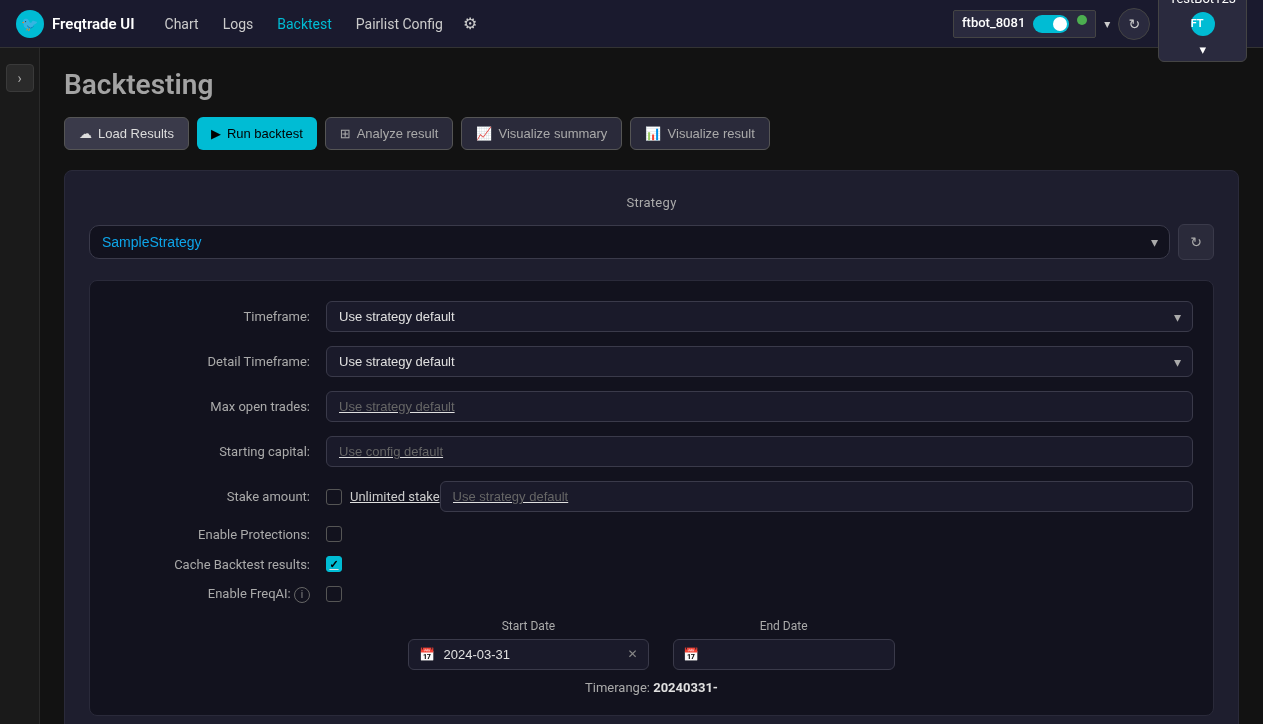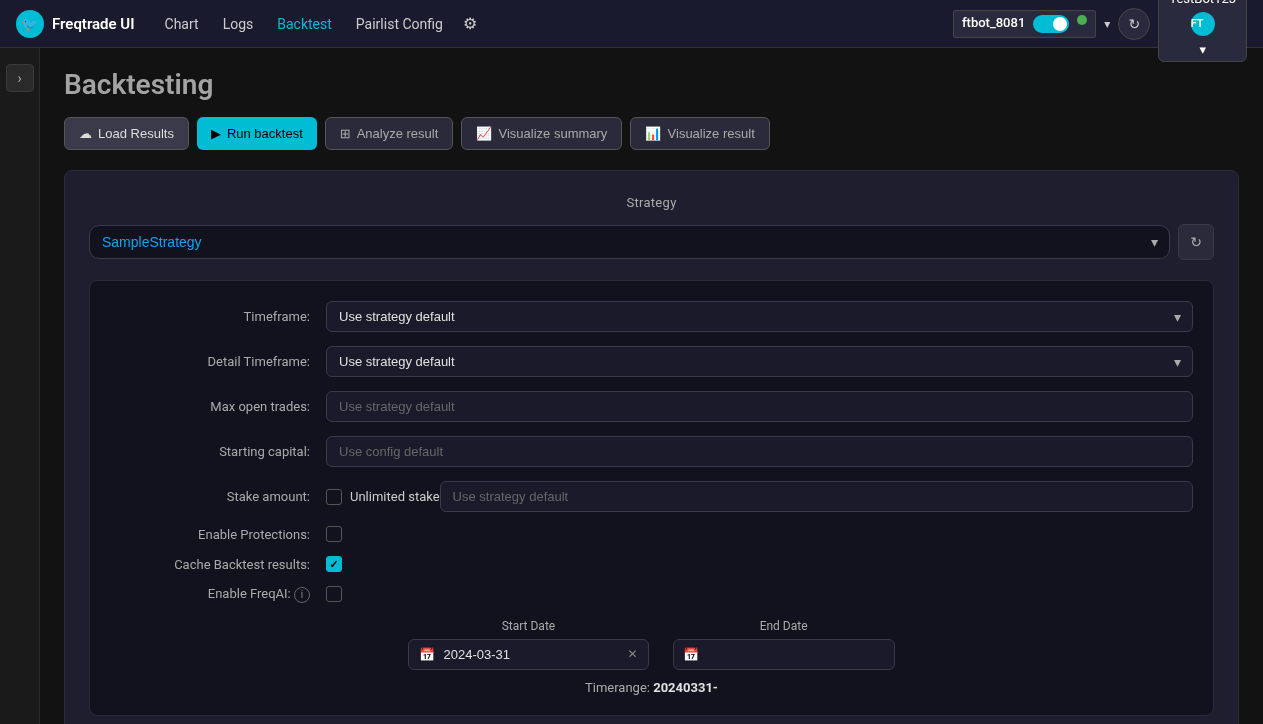--- a/index.html
+++ b/index.html
@@ -312,20 +312,21 @@
       min-width: 200px;
       text-align: right;
       color: #aaa;
       font-size: 13px;
     }
     .param-control {
       flex: 1;
       display: flex;
       align-items: center;
       gap: 8px;
+      text-decoration: underline;
     }
     .param-select-wrap {
       width: 100%;
       position: relative;
     }
     .param-select-wrap::after {
       content: '▾';
       position: absolute;
       right: 12px;
       top: 50%;

